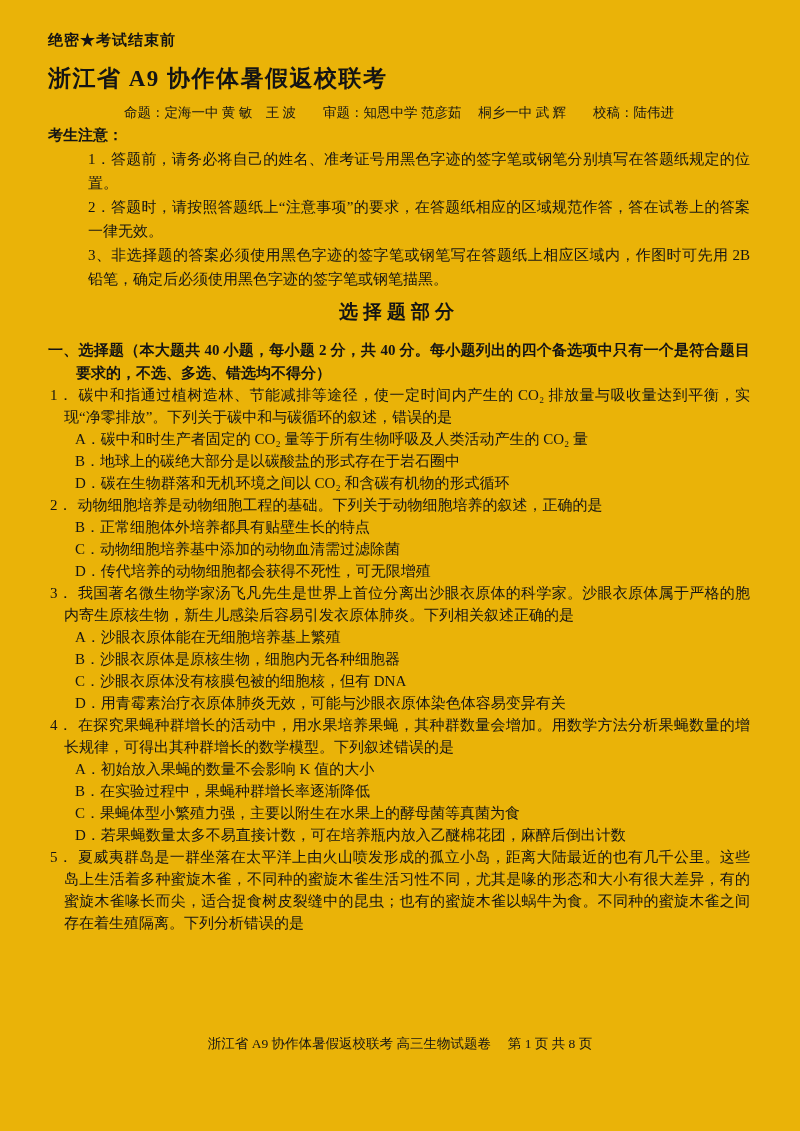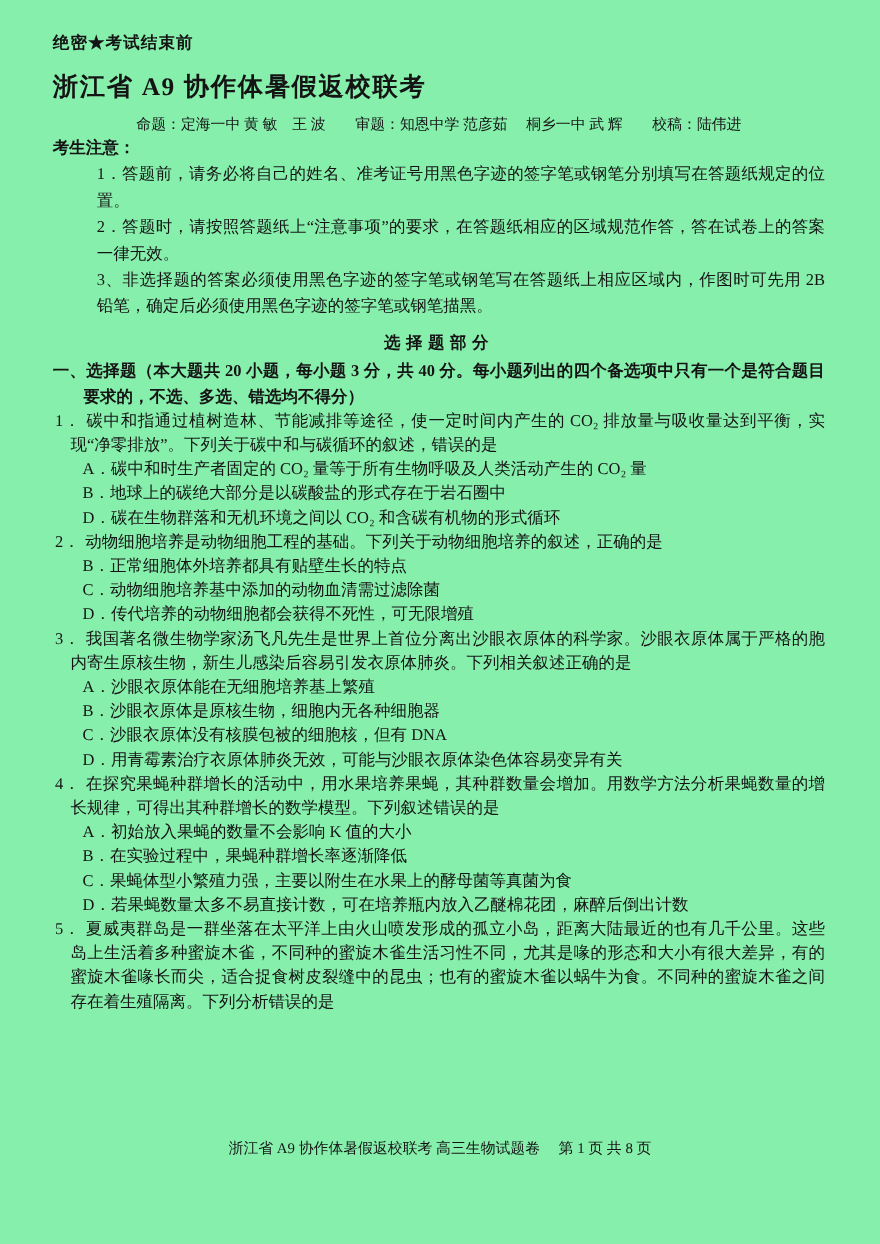--- a/index.html
+++ b/index.html
@@ -5,21 +5,21 @@
   html, body {
     margin: 0;
     padding: 0;
     background: #ffffff;
   }
   .page {
     position: relative;
     width: 800px;
     height: 1131px;
     margin: 0 auto;
-    background: #86efac;
+    background: #eab308;
     color: #141414;
     font-family: "Liberation Serif", "DejaVu Serif", serif;
     overflow: hidden;
     box-sizing: border-box;
   }
   .content {
     padding: 30px 50px 0 48px;
   }
   .classification {
     font-size: 15px;
@@ -56,23 +56,23 @@
     line-height: 23px;
   }
   .notice-item {
     margin: 0;
     padding-left: 40px;
     font-size: 15px;
     line-height: 24px;
     text-align: justify;
   }
   .section-title {
-    margin: 7px 0 1px 0;
+    margin: 7px 0 13px 0;
     text-align: center;
-    font-size: 15px;
+    font-size: 19px;
     font-weight: 700;
     letter-spacing: 5px;
     line-height: 28px;
   }
   .instr {
     margin: 0;
     padding-left: 28px;
     text-indent: -28px;
     font-weight: 700;
     font-size: 15px;
@@ -116,21 +116,21 @@
 
     <h1 class="title">浙江省 A9 协作体暑假返校联考</h1>
     <div class="credits">命题：定海一中 黄 敏　王 波　　审题：知恩中学 范彦茹　 桐乡一中 武 辉　　校稿：陆伟进</div>
 
     <div class="notice-heading">考生注意：</div>
     <p class="notice-item">1．答题前，请务必将自己的姓名、准考证号用黑色字迹的签字笔或钢笔分别填写在答题纸规定的位置。</p>
     <p class="notice-item">2．答题时，请按照答题纸上“注意事项”的要求，在答题纸相应的区域规范作答，答在试卷上的答案一律无效。</p>
     <p class="notice-item">3、非选择题的答案必须使用黑色字迹的签字笔或钢笔写在答题纸上相应区域内，作图时可先用 2B 铅笔，确定后必须使用黑色字迹的签字笔或钢笔描黑。</p>
 
     <h3 class="section-title">选择题部分</h3>
-    <p class="instr">一、选择题（本大题共 20 小题，每小题 3 分，共 40 分。每小题列出的四个备选项中只有一个是符合题目要求的，不选、多选、错选均不得分）</p>
+    <p class="instr">一、选择题（本大题共 40 小题，每小题 2 分，共 40 分。每小题列出的四个备选项中只有一个是符合题目要求的，不选、多选、错选均不得分）</p>
 
     <div class="question">
       <p class="q-stem"><span class="q-num">1．</span><span>碳中和指通过植树造林、节能减排等途径，使一定时间内产生的 CO₂ 排放量与吸收量达到平衡，实现“净零排放”。下列关于碳中和与碳循环的叙述，错误的是</span></p>
       <p class="q-opt">A．碳中和时生产者固定的 CO₂ 量等于所有生物呼吸及人类活动产生的 CO₂ 量</p>
       <p class="q-opt">B．地球上的碳绝大部分是以碳酸盐的形式存在于岩石圈中</p>
       <p class="q-opt">D．碳在生物群落和无机环境之间以 CO₂ 和含碳有机物的形式循环</p>
     </div>
 
     <div class="question">
       <p class="q-stem"><span class="q-num">2．</span><span>动物细胞培养是动物细胞工程的基础。下列关于动物细胞培养的叙述，正确的是</span></p>

